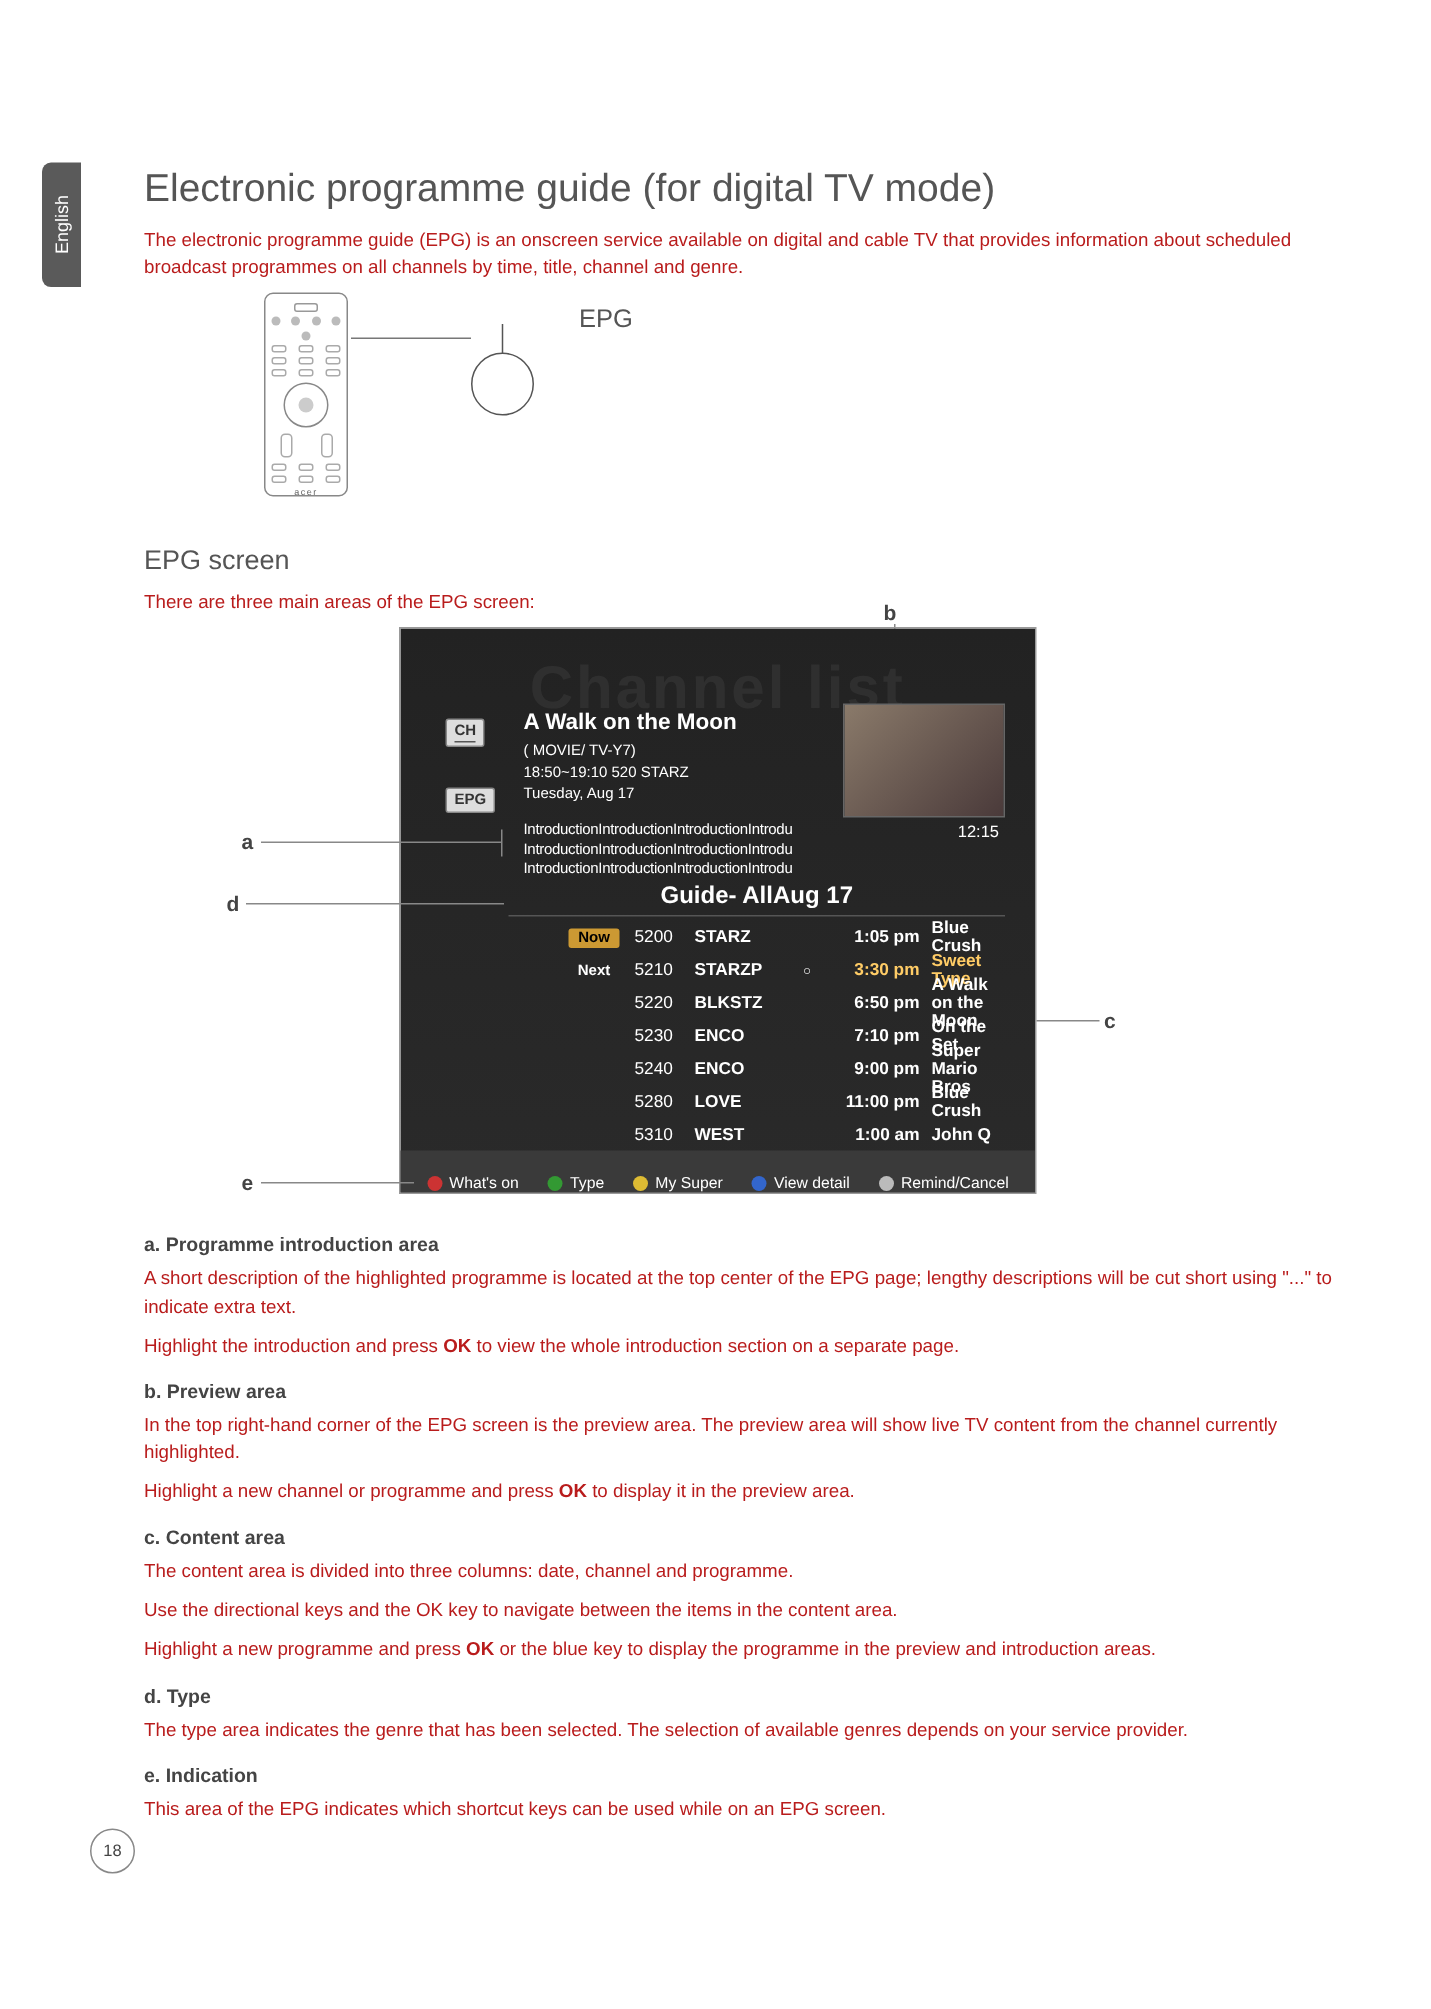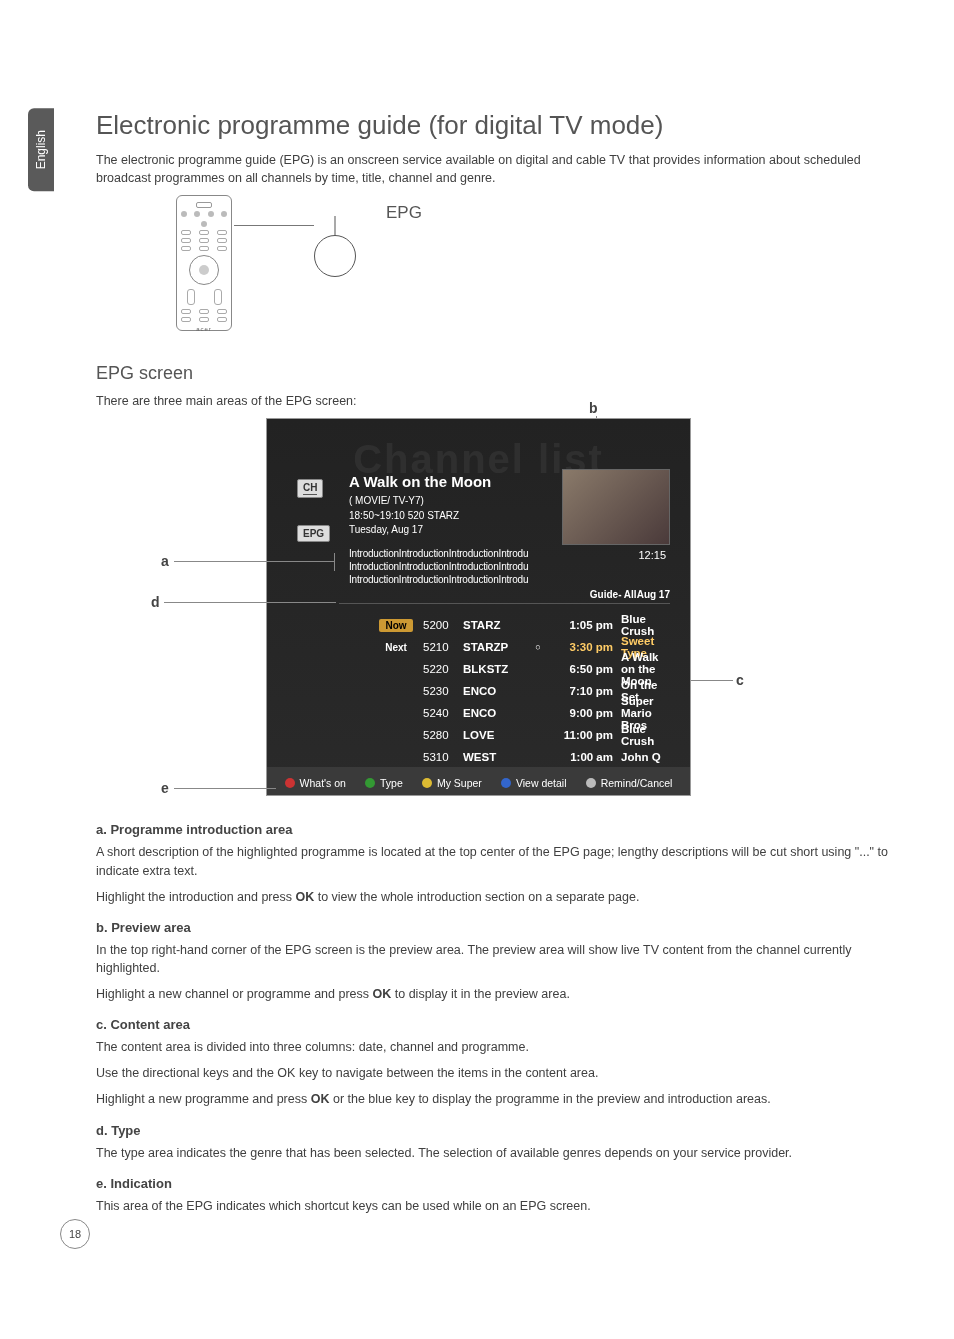--- a/index.html
+++ b/index.html
@@ -44,21 +44,21 @@
   }
   h1.title {
     font-size: 26px;
     font-weight: 400;
     color: #555;
     margin-bottom: 10px;
   }
   p.body {
     font-size: 12.5px;
     line-height: 1.45;
-    color: #404040;
+    color: #b91c1c;
     margin-bottom: 8px;
   }
   h2.sub {
     font-size: 18px;
     font-weight: 400;
     color: #555;
     margin-top: 18px;
     margin-bottom: 8px;
   }
   h3.sec {
@@ -155,22 +155,22 @@
 
   .epg-thumb{
     position:absolute; right:20px; top:50px; width:108px; height:76px;
     background:linear-gradient(135deg,#8a7a6a,#4a3a3a);
     border:1px solid #666;
   }
   .epg-time{position:absolute; right:24px; top:130px; font-size:11px;}
 
   .guide-hdr{
     position:absolute; left:72px; top:170px; right:20px;
-    display:flex; justify-content:flex-end;
-    font-weight:700; font-size:10px;
+    display:flex; justify-content:center;
+    font-weight:700; font-size:16px;
     border-bottom:1px solid #555; padding-bottom:3px;
   }
   .guide-body{
     position:absolute; left:72px; top:195px; right:20px;
     font-size:11.5px;
   }
   .guide-row{display:flex; align-items:center; height:22px;padding-left:40px;}
   .g-now{
     display:inline-block; background:#cc9933; color:#000;
     font-weight:700; padding:1px 5px; font-size:10px; border-radius:2px;
@@ -180,22 +180,22 @@
   .g-chn{width:40px; margin-left:10px;}
   .g-chname{width:70px; font-weight:700;}
   .g-time{width:70px; text-align:right; margin-right:8px; font-weight:700;}
   .g-prog{font-weight:700; flex:1;}
   .g-mark{width:10px; text-align:center; font-size:9px;}
   .hl{color:#ffcc66;}
 
   .epg-footer{
     position:absolute; left:0; right:0; bottom:0;
     background:#3a3a3a; height:28px;
-    display:flex; align-items:flex-start; justify-content:space-around;
-    font-size:10.5px; padding:10px 8px;
+    display:flex; align-items:flex-end; justify-content:space-around;
+    font-size:10.5px; padding:0 8px;
   }
   .fbtn{display:flex;align-items:center;gap:5px;}
   .dot{width:10px;height:10px;border-radius:50%;display:inline-block;}
   .dot.red{background:#cc3333;}
   .dot.green{background:#339933;}
   .dot.yellow{background:#ddbb33;}
   .dot.blue{background:#3366cc;}
   .dot.ok{background:#bbb;}
 
   

